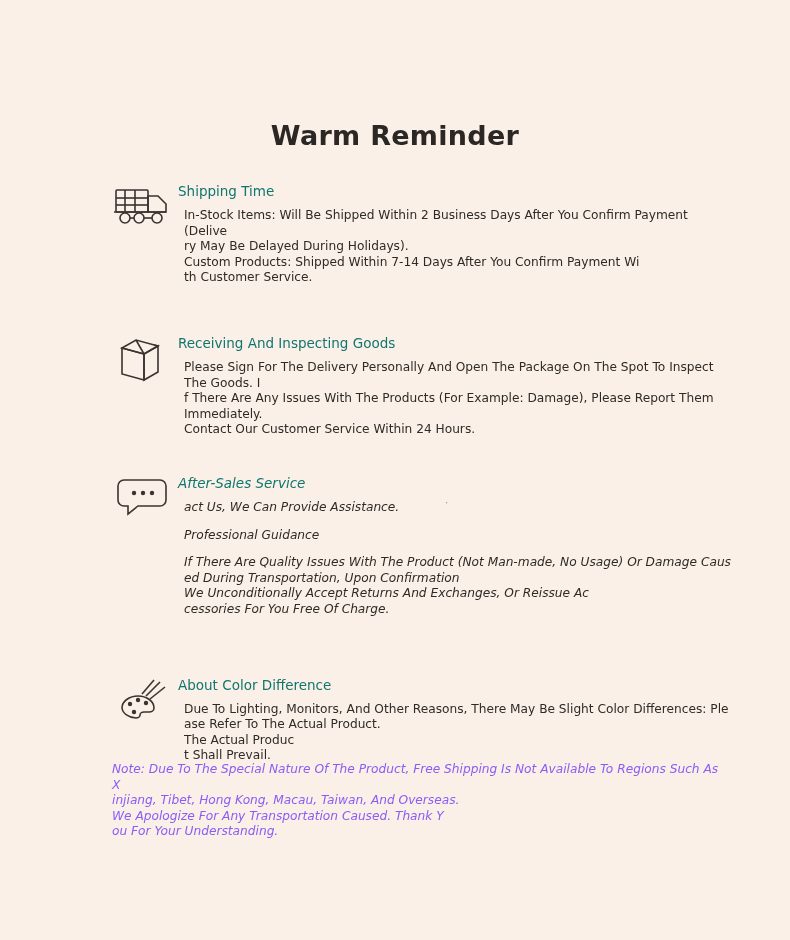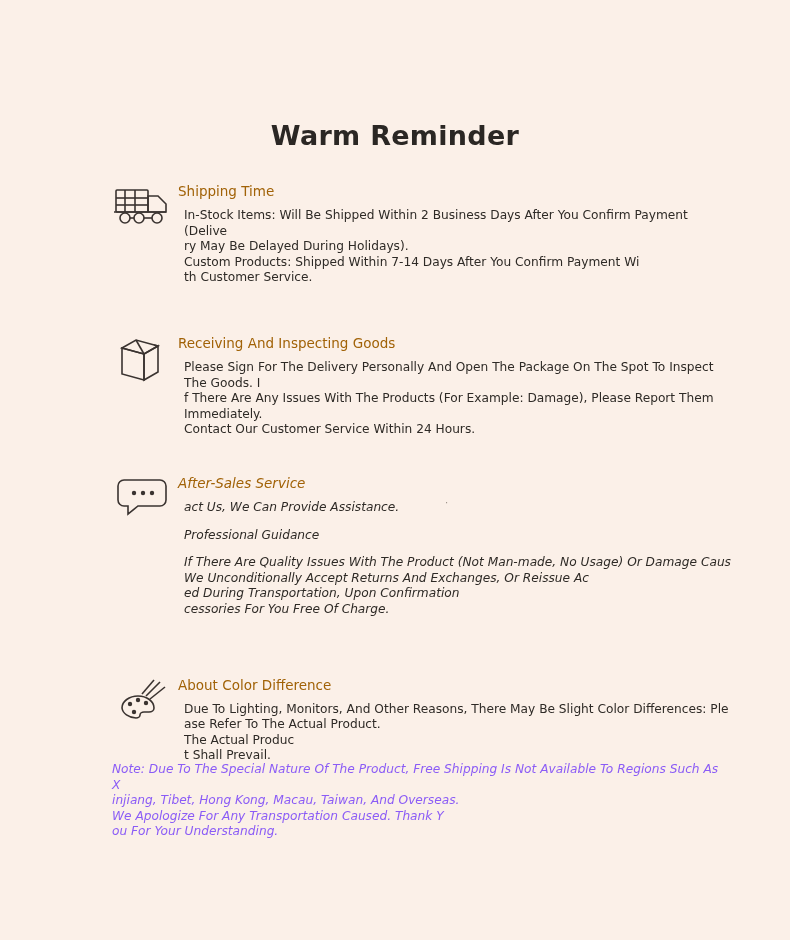--- a/index.html
+++ b/index.html
@@ -49,21 +49,21 @@
     position: absolute;
     left: 112px;
     top: 0;
     width: 64px;
     height: 52px;
   }
   .icon svg { display: block; }
 
   .sec-head {
     font-size: 13.5px;
-    color: #a16207;
+    color: #0f766e;
     line-height: 18px;
     margin: 0 0 8px 0;
     font-weight: normal;
   }
   .sec-body p {
     margin: 0;
     font-size: 12.2px;
     line-height: 15.6px;
     color: #2e2a26;
   }
@@ -152,22 +152,22 @@
           <circle cx="22" cy="19" r="2.2" fill="#3a3330" stroke="none"></circle>
           <circle cx="31" cy="19" r="2.2" fill="#3a3330" stroke="none"></circle>
           <circle cx="40" cy="19" r="2.2" fill="#3a3330" stroke="none"></circle>
         </svg>
       </span>
       <p class="sec-head">After-Sales Service</p>
       <div class="sec-body indent-1">
         <p>act Us, We Can Provide Assistance.</p>
         <p class="gap">Professional Guidance</p>
         <p class="gap">If There Are Quality Issues With The Product (Not Man-made, No Usage) Or Damage Caus</p>
+        <p>ed During Transportation, Upon Confirmation</p>
         <p>We Unconditionally Accept Returns And Exchanges, Or Reissue Ac</p>
-        <p>ed During Transportation, Upon Confirmation</p>
         <p>cessories For You Free Of Charge.</p>
       </div>
     </div>
 
     <div class="section sec-color">
       <span class="icon">
         <svg width="64" height="52" viewBox="0 0 64 52" fill="none" stroke="#3a3330" stroke-width="1.6">
           <path d="M10 32 a16 12 0 1 1 32 0 a5 4 0 0 1 -5 4 h-5 a4 3 0 0 0 -4 3 a4 3 0 0 1 -4 3 a15 11 0 0 1 -14 -10 z"></path>
           <circle cx="18" cy="28" r="2.2" fill="#3a3330" stroke="none"></circle>
           <circle cx="26" cy="24" r="2.2" fill="#3a3330" stroke="none"></circle>

